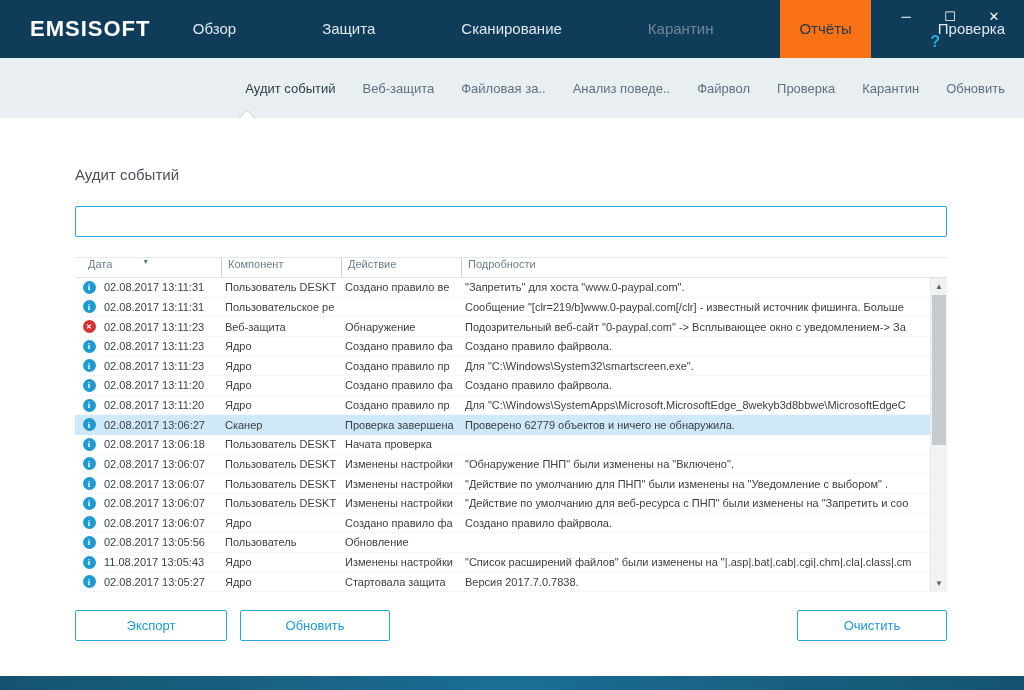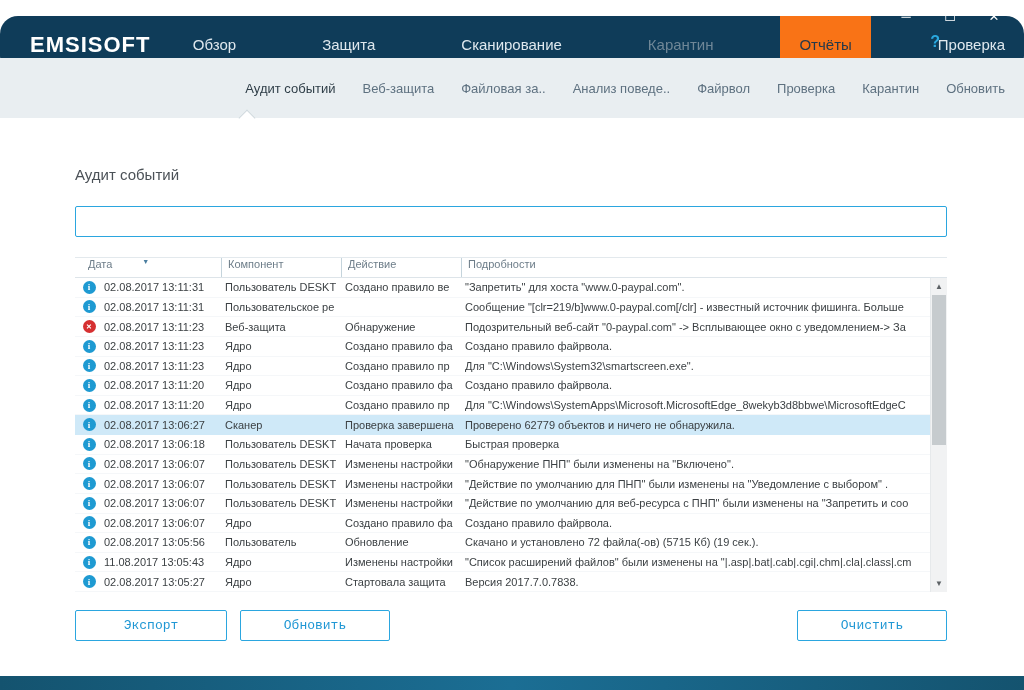--- a/index.html
+++ b/index.html
@@ -7,22 +7,22 @@
   body {
     font-family:"Liberation Sans", sans-serif;
     background:#ffffff;
     position:relative;
     overflow:hidden;
     color:#3c4144;
   }
 
   
   .header {
-    position:absolute; top:16px; left:0; width:1024px; height:58px;
-    background:#0f3c59; display:flex; align-items:stretch;border-radius:18px;
+    position:absolute; top:0; left:0; width:1024px; height:58px;
+    background:#0f3c59; display:flex; align-items:stretch;
   }
   .logo {
     line-height:58px; padding-left:30px; width:175px;
     color:#ffffff; font-size:22px; font-weight:bold; letter-spacing:1px;
   }
   .main-nav { display:flex;gap:48px; }
   .nav-item {
     line-height:58px; padding:0 19px; font-size:15px; color:#dfe8ee; cursor:default;
     white-space:nowrap;
   }
@@ -96,21 +96,21 @@
     color:#5d6266; font-size:8px; line-height:17px;
   }
   .sb-up { top:0; }
   .sb-down { bottom:0; }
   .sb-thumb { position:absolute; top:17px; left:1px; width:14px; height:150px; background:#c6cbce; }
 
   
   .btn {
     position:absolute; top:610px; height:31px; background:#ffffff;
     border:1px solid #2ba6df; border-radius:2px; color:#1f97d4;
-    font-size:13px; font-family:Liberation Mono, monospace; cursor:default;
+    font-size:13px; font-family:Liberation Sans, sans-serif; cursor:default;
   }
   .btn-export { left:75px; width:152px; }
   .btn-details { left:240px; width:150px; }
   .btn-clear { left:797px; width:150px; }
 
   
   .bottom-bar {
     position:absolute; left:0; bottom:0; width:1024px; height:14px;
     background:linear-gradient(90deg,#14536f 0%, #1b6e94 50%, #14536f 100%);
   }
@@ -240,21 +240,20 @@
         <div class="cell action">Проверка завершена</div>
         <div class="cell details">Проверено 62779 объектов и ничего не обнаружила.</div>
       </div>
       <div class="trow">
         <div class="cell icon-cell">
           <span class="row-icon info">i</span>
         </div>
         <div class="cell date">02.08.2017 13:06:18</div>
         <div class="cell component">Пользователь DESKT</div>
         <div class="cell action">Начата проверка</div>
-        <div class="cell details">Быстрая проверка</div>
       </div>
       <div class="trow">
         <div class="cell icon-cell">
           <span class="row-icon info">i</span>
         </div>
         <div class="cell date">02.08.2017 13:06:07</div>
         <div class="cell component">Пользователь DESKT</div>
         <div class="cell action">Изменены настройки</div>
         <div class="cell details">"Обнаружение ПНП" были изменены на "Включено".</div>
       </div>
@@ -285,21 +284,20 @@
         <div class="cell action">Создано правило фа</div>
         <div class="cell details">Создано правило файрвола.</div>
       </div>
       <div class="trow">
         <div class="cell icon-cell">
           <span class="row-icon info">i</span>
         </div>
         <div class="cell date">02.08.2017 13:05:56</div>
         <div class="cell component">Пользователь</div>
         <div class="cell action">Обновление</div>
-        <div class="cell details">Скачано и установлено 72 файла(-ов) (5715 Кб) (19 сек.).</div>
       </div>
       <div class="trow">
         <div class="cell icon-cell">
           <span class="row-icon info">i</span>
         </div>
         <div class="cell date">11.08.2017 13:05:43</div>
         <div class="cell component">Ядро</div>
         <div class="cell action">Изменены настройки</div>
         <div class="cell details">"Список расширений файлов" были изменены на "|.asp|.bat|.cab|.cgi|.chm|.cla|.class|.cm</div>
       </div>

